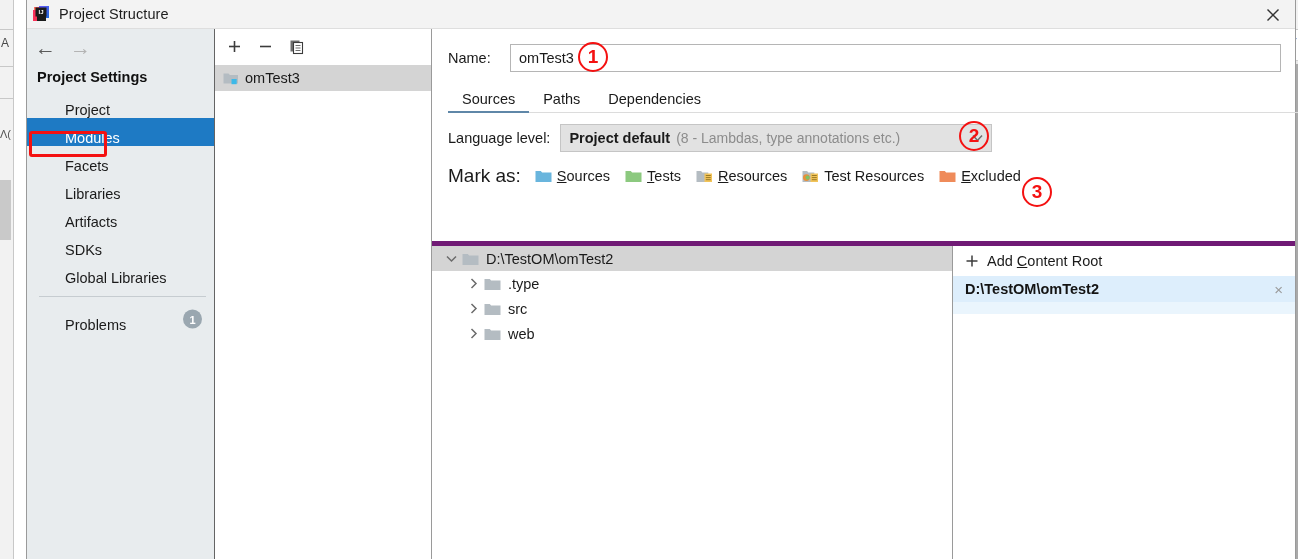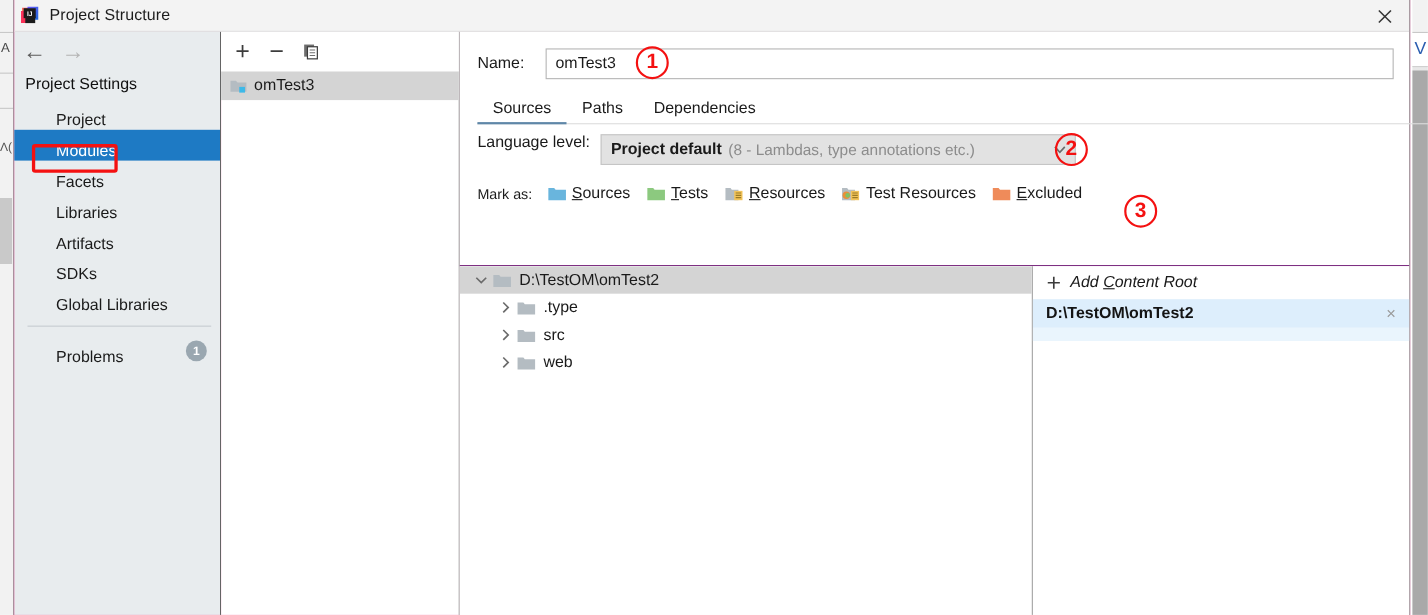--- a/index.html
+++ b/index.html
@@ -53,22 +53,22 @@
     position: absolute; left: 1284px; top: 60px; width: 14px; height: 4px;
     background: #e8e8e8; border-top: 1px solid #d0d0d0;
   }
   #bg-right-gray {
     position: absolute; left: 1284px; top: 64px; width: 14px; height: 495px;
     background: #a9a9a9;
   }
 
   
   #dialog {
-    position: absolute; left: 12px; top: 0; width: 1270px; height: 559px;
-    background: #ec4899;
+    position: absolute; left: 26px; top: 0; width: 1270px; height: 559px;
+    background: #a21caf;
     border-left: 1px solid #9a9a9a;
     border-right: 1px solid #9a9a9a;
   }
 
   
   #titlebar {
     position: relative; height: 29px; background: #f3f3f3;
     border-bottom: 1px solid #dedede;
     display: flex; align-items: center;
   }
@@ -92,21 +92,21 @@
   
   #sidebar {
     width: 188px; background: #e8ecee; flex: none; position: relative;
     border-right: 1px solid #646464;
   }
   #nav-buttons { height: 36px; display: flex; align-items: center; padding-left: 8px; gap: 14px; }
   .nav-arrow { font-size: 21px; line-height: 21px; color: #5b5b5b; cursor: default; }
   .nav-arrow.disabled { color: #b4b4b4; }
 
   .sidebar-group-title {
-    font-size: 14.5px; font-weight: normal; color: #101010;
+    font-size: 14.5px; font-weight: bold; color: #101010;
     padding: 4px 0 5px 10px;
   }
   .sidebar-item {
     height: 28px; display: flex; align-items: flex-end;
     padding-left: 38px; font-size: 14.5px; color: #1a1a1a;
     cursor: default; position: relative;
   }
   .sidebar-item.selected { background: #1e7ac4; color: #ffffff; }
   #sidebar-divider {
     margin: 10px 8px 8px 12px; height: 1px; background: #c6ccd0;
@@ -162,65 +162,65 @@
   .tab.active::after {
     content: ""; position: absolute; left: 0; right: 0; bottom: 0;
     height: 2px; background: #5f87a8;
   }
   #tab-underline {
     position: absolute; left: 0px; right: -430px; bottom: 0; height: 1px;
     background: #dcdcdc;
   }
 
   #lang-row {
-    display: flex; align-items: flex-start; height: 32px;
+    display: flex; align-items: center; height: 32px;
     margin: 9px 0 0 16px; position: relative;
   }
   #lang-label { font-size: 14.5px; color: #1a1a1a; margin-right: 10px; }
   #lang-select {
     width: 432px; height: 28px; background: #e2e2e2; border: 1px solid #c5c5c5;
     display: flex; align-items: center; padding: 0 8px; position: relative;
     cursor: default;
   }
   #lang-value { font-size: 14.5px; color: #1a1a1a; font-weight: bold; }
   #lang-hint { font-size: 14px; color: #8c8c8c; margin-left: 6px; }
   #lang-chevron { position: absolute; right: 8px; top: 9px; }
 
   #markas-row {
     display: flex; align-items: center; height: 30px;
     margin: 7px 0 0 16px; gap: 0;
   }
-  #markas-label { font-size: 13px; color: #1a1a1a; margin-right: 14px; }
+  #markas-label { font-size: 19px; color: #1a1a1a; margin-right: 14px; }
   .mark-btn {
     display: flex; align-items: center; gap: 5px; margin-right: 15px;
     font-size: 14.5px; color: #1a1a1a; cursor: default;
   }
   .mark-btn u { text-decoration: underline; }
 
   
   #roots-area {
     position: absolute; left: 0; right: 0; top: 212px; bottom: 0;
-    display: flex; border-top: 1px solid #701a75;
+    display: flex; border-top: 5px solid #701a75;
   }
   #tree-pane {
     width: 521px; flex: none; background: #ffffff;
     border-right: 1px solid #9a9a9a; position: relative; overflow: hidden;
   }
   .tree-row {
     height: 25px; display: flex; align-items: center;
     font-size: 14.5px; color: #1a1a1a; cursor: default; padding-left: 8px;
   }
   .tree-row.selected { background: #d4d4d4; }
   .twisty { width: 22px; display: flex; align-items: center; justify-content: center; flex:none; }
   .tree-label { margin-left: 7px; }
 
   #roots-pane { flex: 1; background: #ffffff; position: relative; }
   #add-root-btn {
     height: 30px; display: flex; align-items: center; gap: 8px;
-    padding-left: 12px; font-size: 14.5px; color: #1a1a1a; cursor: default; font-style: italic;
+    padding-left: 12px; font-size: 14.5px; color: #1a1a1a; cursor: default;
   }
   .root-row {
     height: 26px; display: flex; align-items: center; justify-content: space-between;
     padding: 0 12px 0 12px; background: #ddeefc; cursor: default;
   }
   .root-path { font-size: 14.5px; font-weight: bold; color: #141414; }
   .root-remove { color: #9a9a9a; font-size: 15px; line-height: 15px; cursor: default; }
   #root-filler { height: 12px; background: #eaf5fd; }
 
   

